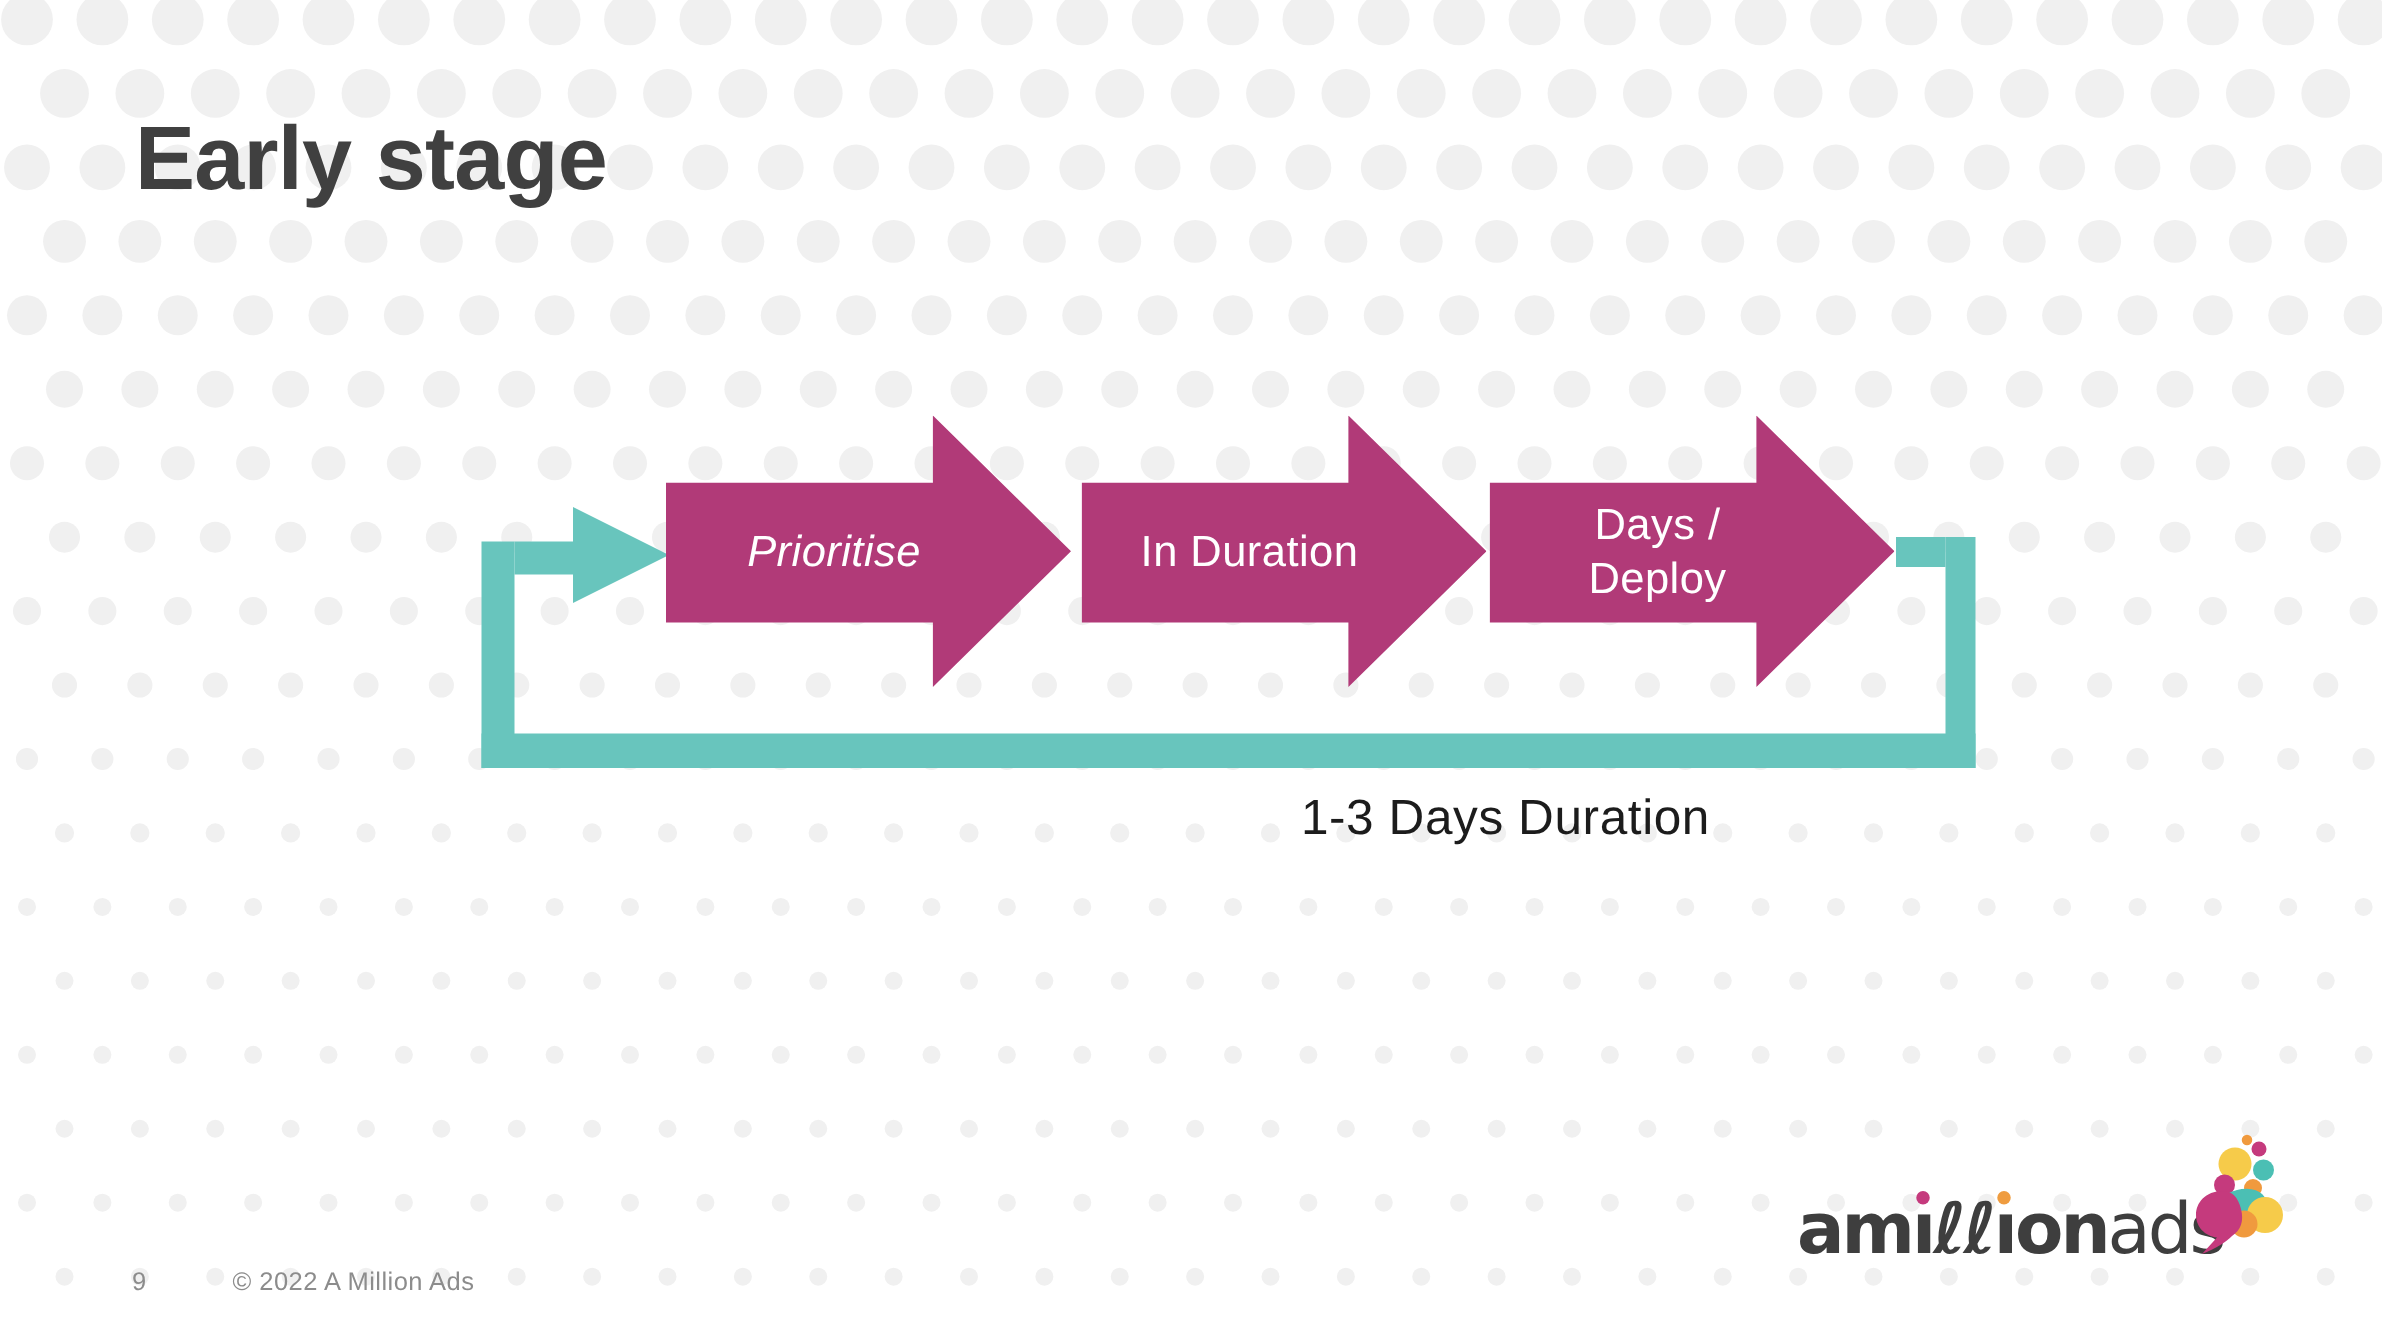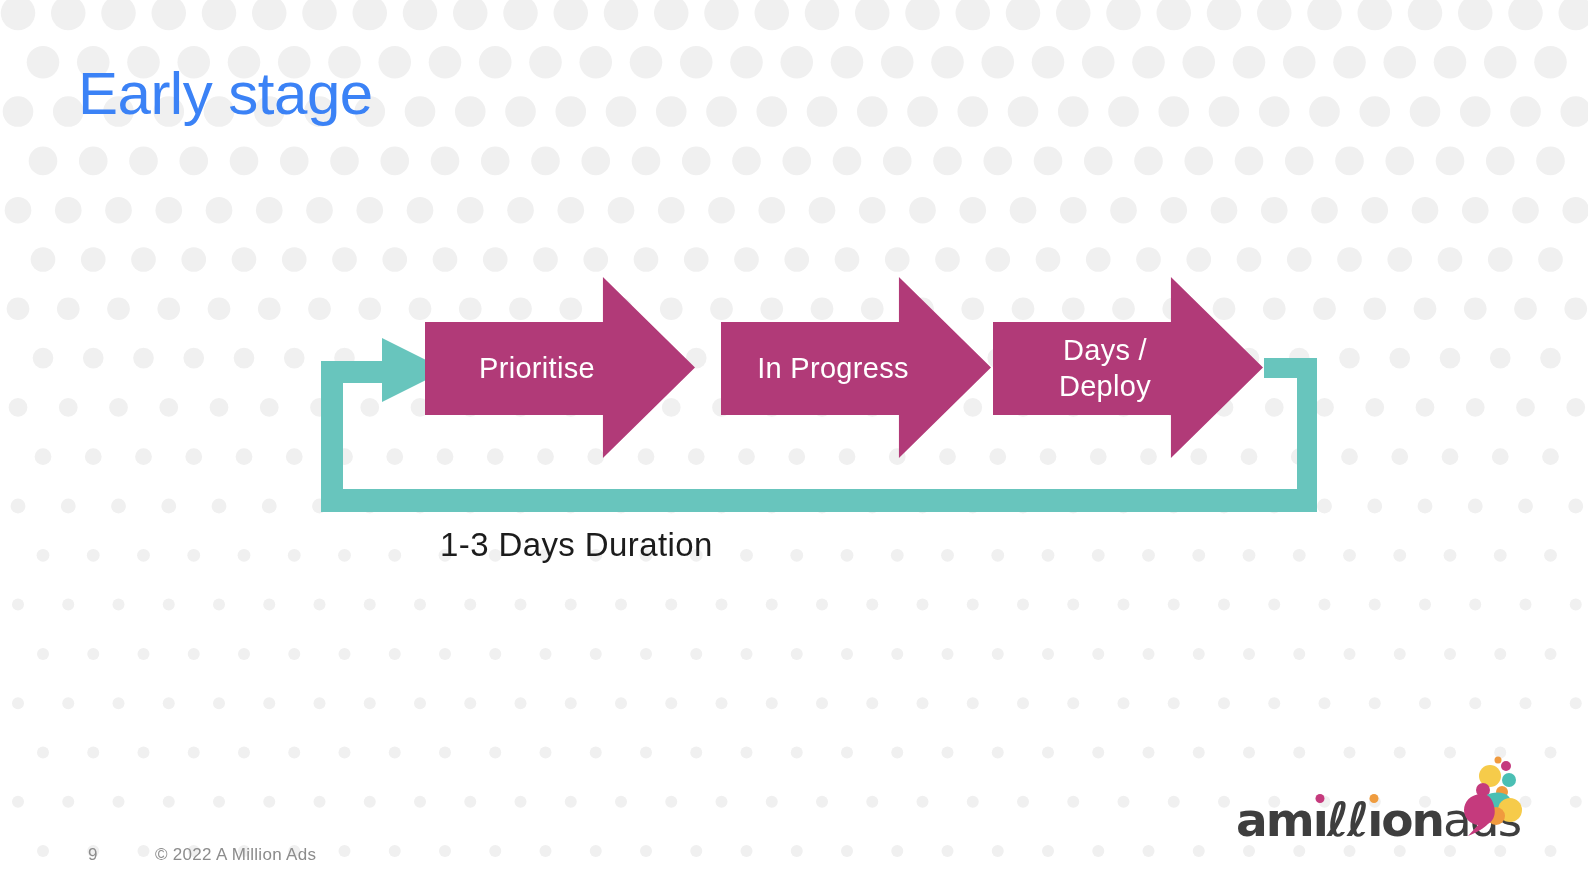--- a/index.html
+++ b/index.html
@@ -3,64 +3,64 @@
 <meta charset="utf-8">
 <style>
   html,body{margin:0;padding:0;background:#ffffff;}
   .slide{
     position:relative;width:1588px;height:886px;background:#ffffff;
     overflow:hidden;font-family:"Liberation Sans",sans-serif;
   }
   .dots{position:absolute;left:0;top:0;width:1588px;height:886px;}
 
   .title{
-    position:absolute;left:78px;top:60px;margin:0;
-    font-size:60px;font-weight:normal;line-height:67px;
-    letter-spacing:-0.5px;color:#3b82f6;
+    position:absolute;left:78px;top:60px;margin:12px;
+    font-size:60px;font-weight:bold;line-height:67px;
+    letter-spacing:-0.5px;color:#404040;
   }
 
   .teal{position:absolute;background:#68C5BD;}
   .left-vert  {left:321px;top:361px;width:22px;height:151px;}
   .left-stem  {left:343px;top:361px;width:39px;height:22px;}
   .left-head{
     position:absolute;left:382px;top:338px;width:0;height:0;
     border-top:32px solid transparent;border-bottom:32px solid transparent;
     border-left:64px solid #68C5BD;
   }
   .bottom-bar {left:321px;top:489px;width:996px;height:23px;}
   .right-vert {left:1297px;top:358px;width:20px;height:154px;}
   .right-stub {left:1264px;top:358px;width:33px;height:20px;}
 
   .arrow{
     position:absolute;top:277px;width:270px;height:181px;background:#B13A78;
     clip-path:polygon(0 24.8%,65.9% 24.8%,65.9% 0,100% 50%,65.9% 100%,65.9% 76.2%,0 76.2%);
     display:flex;align-items:center;justify-content:center;
   }
-  .arrow-1{left:425px;}
+  .arrow-1{left:444px;font-style:italic;}
   .arrow-2{left:721px;}
   .arrow-3{left:993px;}
   .arrow-label{
     color:#ffffff;font-size:29px;line-height:36px;text-align:center;
     white-space:pre-line;transform:translateX(-23px);letter-spacing:0.3px;
   }
 
   .duration{
-    position:absolute;left:440px;top:526px;width:700px;text-align:left;
+    position:absolute;left:440px;top:526px;width:700px;text-align:right;
     font-size:33px;color:#1c1c1c;letter-spacing:0.4px;
   }
 
   .page-num{position:absolute;left:88px;top:845px;font-size:17px;color:#8c8c8c;}
   .copyright{position:absolute;left:155px;top:845px;font-size:17px;color:#8c8c8c;letter-spacing:0.3px;}
 
   .logo{
     position:absolute;left:1198px;top:796px;
     font-family:"DejaVu Sans",sans-serif;font-size:47px;line-height:1;
     color:#3E3E3E;letter-spacing:-2px;white-space:nowrap;
   }
-  .lg-bold{font-weight:bold;margin-left:38px;}
+  .lg-bold{font-weight:bold;}
   .lg-light{font-weight:normal;}
   .iwrap{position:relative;display:inline-block;}
   .idot{
     position:absolute;width:9px;height:9px;border-radius:50%;
     top:-2px;left:50%;transform:translateX(-50%);
   }
   .idot-pink{background:#C53A7D;}
   .idot-orange{background:#EF9C3F;}
   .mark{position:absolute;left:1452px;top:744px;}
 </style>
@@ -648,21 +648,21 @@
     <div class="teal left-stem"></div>
     <div class="left-head"></div>
     <div class="teal bottom-bar"></div>
     <div class="teal right-vert"></div>
     <div class="teal right-stub"></div>
 
     <div class="arrow arrow-1">
       <span class="arrow-label">Prioritise</span>
     </div>
     <div class="arrow arrow-2">
-      <span class="arrow-label">In Progress</span>
+      <span class="arrow-label">In Duration</span>
     </div>
     <div class="arrow arrow-3">
       <span class="arrow-label">Days /
 Deploy</span>
     </div>
 
     <div class="duration">1-3 Days Duration</div>
   </div>
 
   <div class="page-num">9</div>

